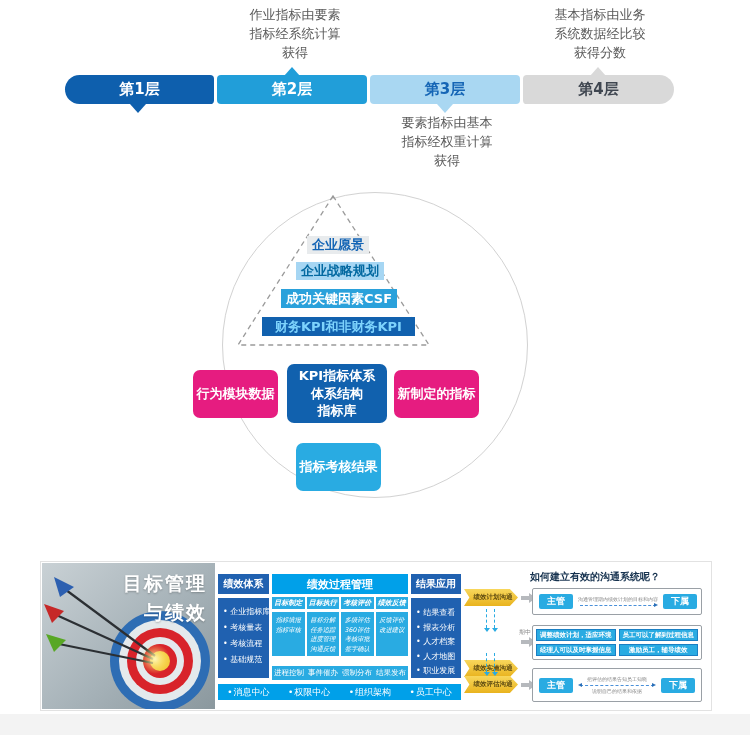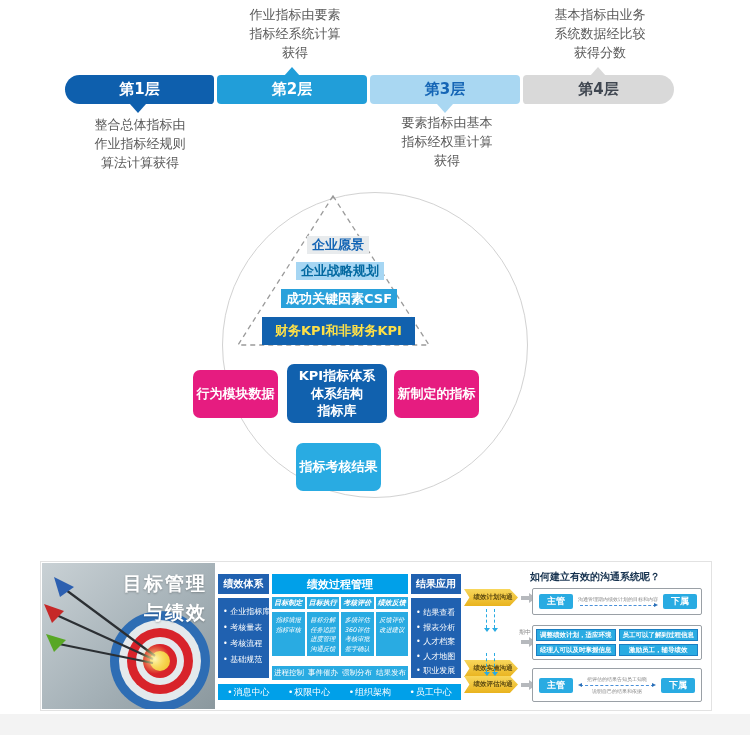--- a/index.html
+++ b/index.html
@@ -17,21 +17,21 @@
   .bar4 { left:523px; width:151px; background:#d9d9d9; color:#3f4650; border-radius:4px 15px 15px 4px; }
   .tail-up { position:absolute; top:67px; width:0; height:0; border-left:8px solid transparent; border-right:8px solid transparent; border-bottom:9px solid; }
   .tail-down { position:absolute; top:104px; width:0; height:0; border-left:8px solid transparent; border-right:8px solid transparent; border-top:9px solid; }
 
   
   .big-circle { position:absolute; left:222px; top:192px; width:306px; height:306px; border:1px solid #d2d2d2; border-radius:50%; }
   .pyr-bar { position:absolute; font-size:13px; font-weight:bold; display:flex; align-items:center; justify-content:center; }
   .p1 { left:307px; top:236px; width:62px;  height:18px; background:#e8ebed; color:#1565b5; }
   .p2 { left:296px; top:262px; width:88px;  height:18px; background:#a6d6f3; color:#0369a1; }
   .p3 { left:281px; top:289px; width:116px; height:19px; background:#2aa1db; color:#fff; }
-  .p4 { left:262px; top:317px; width:153px; height:28px; background:#1161ae; color:#fde047; }
+  .p4 { left:262px; top:317px; width:153px; height:19px; background:#1161ae; color:#7dd3fc; }
   .kbox { position:absolute; border-radius:7px; color:#fff; font-size:13px; font-weight:bold; display:flex; align-items:center; justify-content:center; text-align:center; }
   .kbox.pink { background:#e61c80; }
   .kbox.left   { left:193px; top:370px; width:85px;  height:48px; }
   .kbox.center { left:287px; top:364px; width:100px; height:59px; background:#1161ae; line-height:1.35; }
   .kbox.right  { left:394px; top:370px; width:85px;  height:48px; }
   .kbox.result { left:296px; top:443px; width:85px;  height:48px; background:#29abe2; }
 
   
   .panel { position:absolute; left:40px; top:561px; width:672px; height:150px; border:1px solid #e2e2e2; background:#fff; }
   .footer-strip { position:absolute; left:0; top:714px; width:750px; height:21px; background:#f3f3f3; }
@@ -99,23 +99,20 @@
   <div class="layer-bar bar3">
       <span>第3层</span>
     </div>
   <div class="layer-bar bar4">
       <span>第4层</span>
     </div>
 
   <div class="tail-down" style="left:130px; border-top-color:#0e5fad;"></div>
   <div class="tail-down" style="left:437px; border-top-color:#a9d7f2;"></div>
 
-  <div class="callout pre" style="left:60px; top:116px;">整合总体指标由
-作业指标经规则
-算法计算获得</div>
   <div class="callout pre" style="left:367px; top:114px;">要素指标由基本
 指标经权重计算
 获得</div>
 
   <div class="big-circle"></div>
 
   <svg class="abs" style="left:220px; top:190px;" width="230" height="162">
     <polygon points="113,6 209,155 18,155" fill="none" stroke="#9a9a9a" stroke-width="1.3" stroke-dasharray="5,4"></polygon>
   </svg>
 

